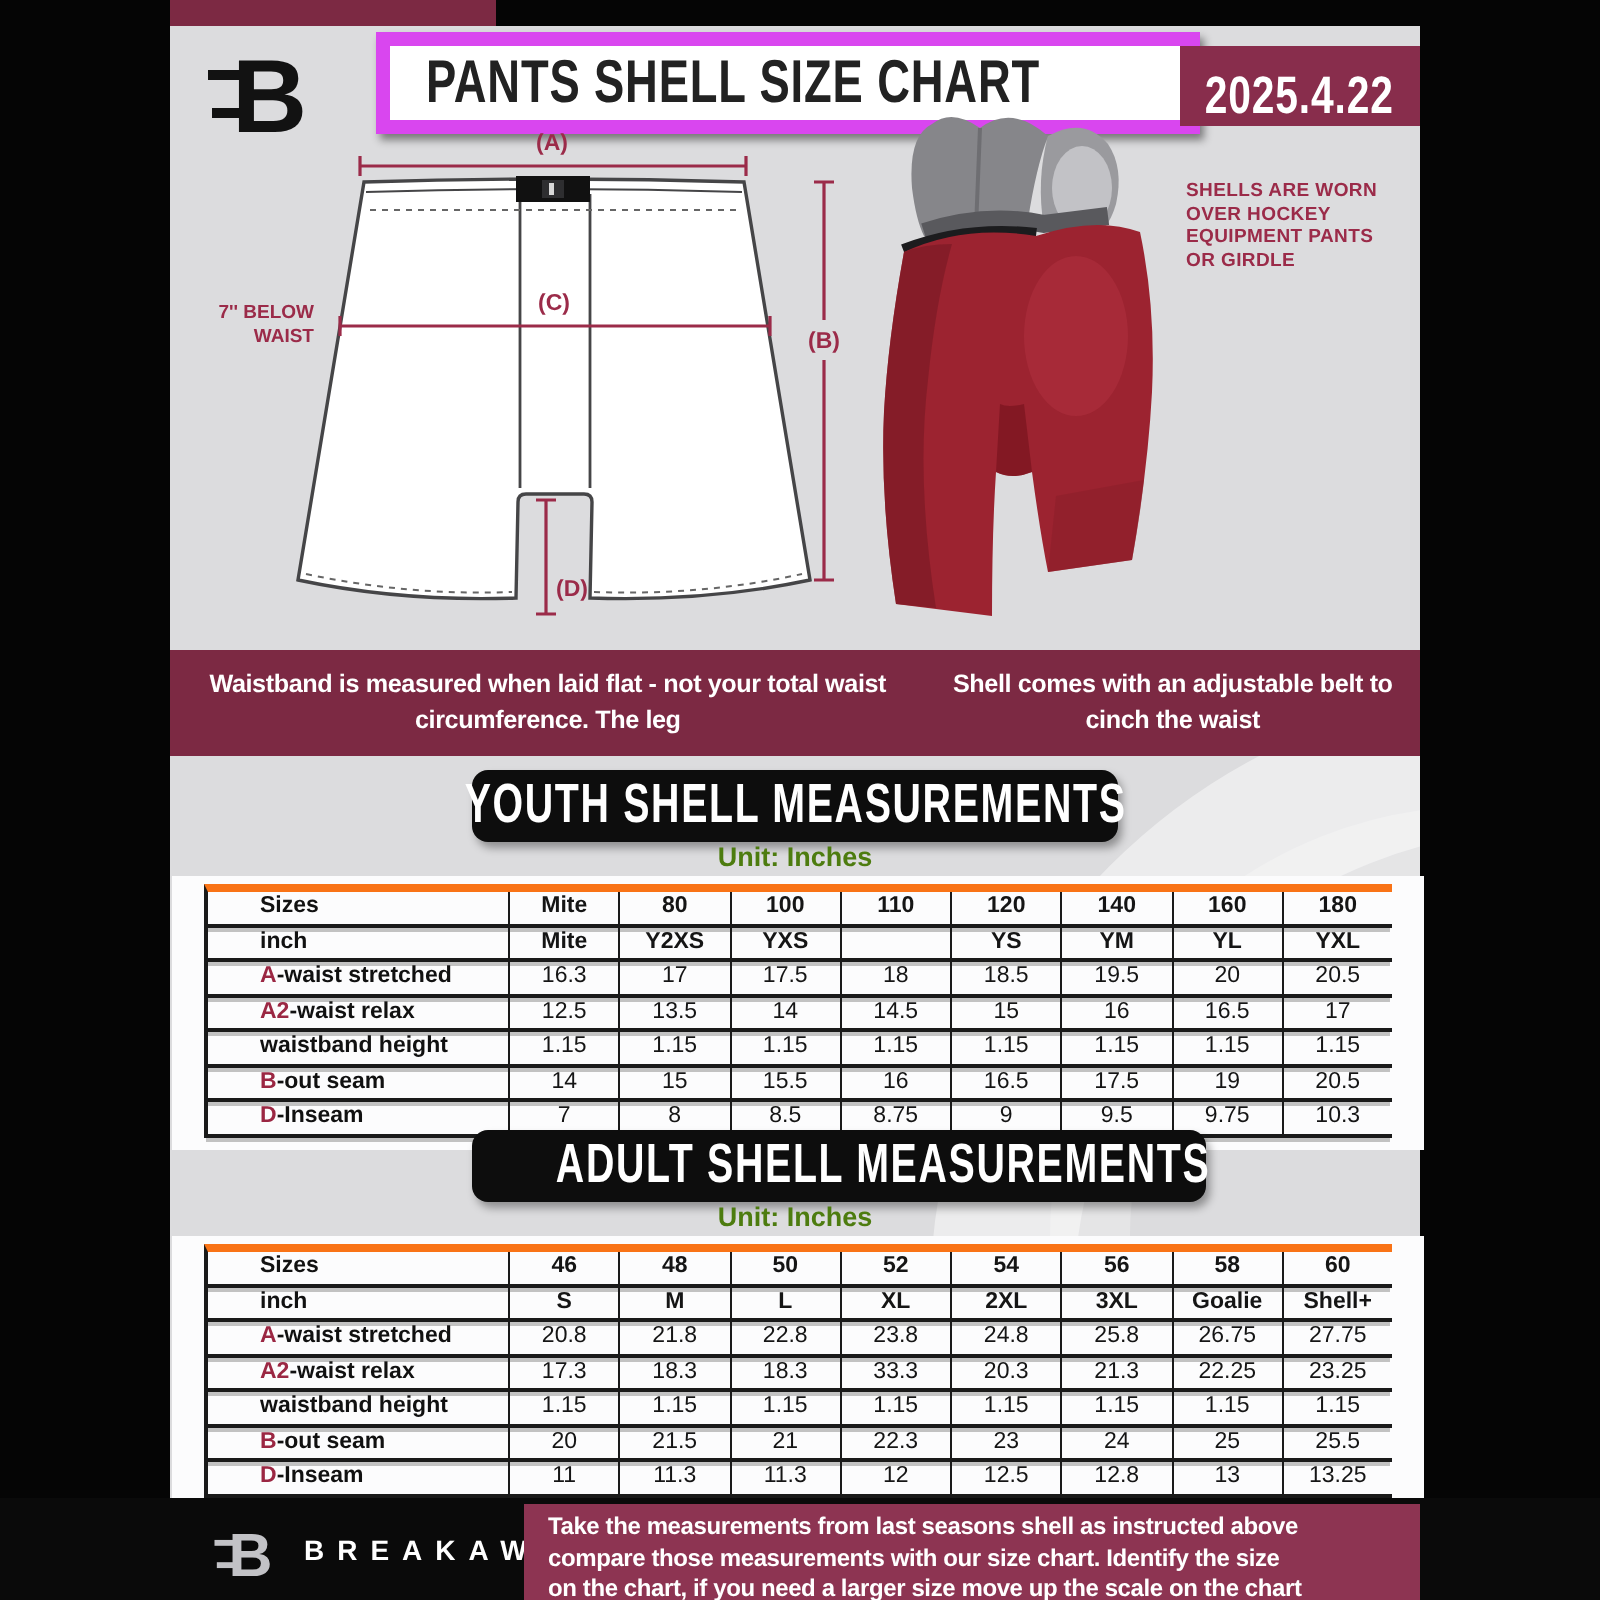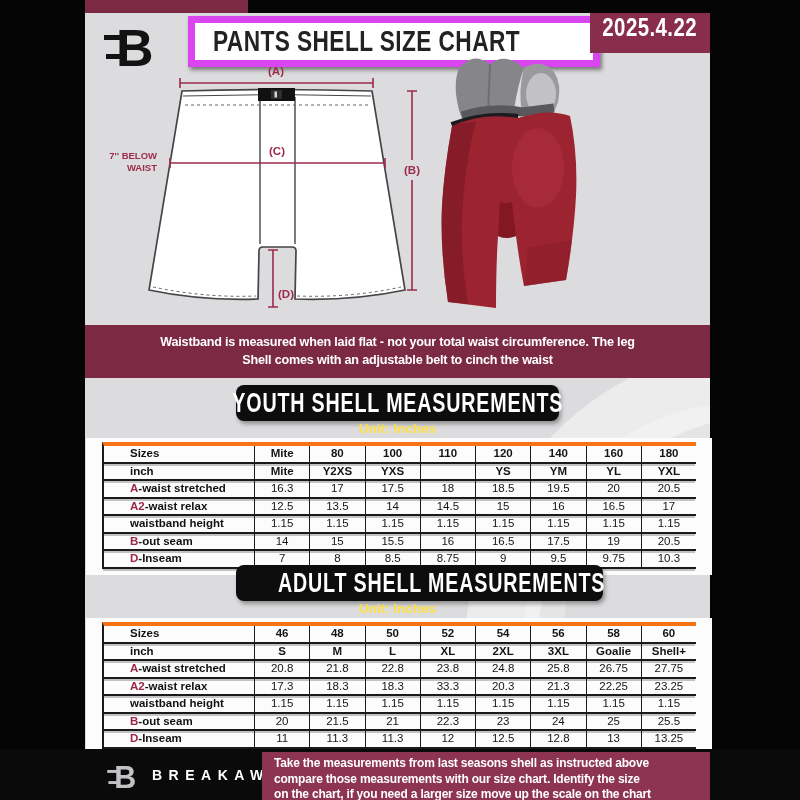--- a/index.html
+++ b/index.html
@@ -15,35 +15,35 @@
              border:40px solid rgba(255,255,255,0.25);}
 
   .topstrip{left:0;top:0;width:800px;height:13px;background:#050505;}
   .top-maroon{left:85px;top:0;width:163px;height:13px;background:#7c2943;}
 
   
   .title-box{left:188px;top:16px;width:398px;height:37px;background:#ffffff;border:7px solid #d946ef;
              box-shadow:2px 3px 4px rgba(0,0,0,0.45);display:flex;align-items:center;}
   .title-text{display:inline-block;transform:scale(0.84,1.12);transform-origin:left center;
               font-size:27px;font-weight:700;color:#222;margin-left:18px;white-space:nowrap;letter-spacing:0.5px;}
-  .date-box{left:590px;top:13px;width:120px;height:40px;background:#882d4c;display:flex;
-            align-items:flex-start;justify-content:center;}
+  .date-box{left:590px;top:23px;width:120px;height:40px;background:#882d4c;display:flex;
+            align-items:flex-end;justify-content:center;}
   .date-text{display:inline-block;transform:scale(0.85,1.1);font-size:24px;font-weight:700;color:#fff;letter-spacing:0.5px;}
 
   
   .banner{left:85px;top:325px;width:625px;height:53px;background:#7c2943;color:#fff;
-          display:flex;flex-direction:column;align-items:center;justify-content:center;
+          display:flex;flex-direction:row;align-items:center;justify-content:center;
           font-size:12.6px;font-weight:700;line-height:17.5px;letter-spacing:-0.2px;text-align:center;}
 
   
   .sec-head{width:323px;height:36px;background:#0d0d0d;border-radius:8px;color:#fff;
             display:flex;align-items:center;justify-content:center;box-shadow:2px 3px 4px rgba(0,0,0,0.35);}
   .sec-head span{display:inline-block;transform:scale(0.82,1.15);font-size:24px;font-weight:700;
                  letter-spacing:1px;white-space:nowrap;}
-  .unit{left:85px;width:625px;height:18px;text-align:center;font-size:13.5px;font-weight:700;color:#fde047;}
+  .unit{left:85px;width:625px;height:18px;text-align:center;font-size:13.5px;font-weight:700;color:#4d7c0f;}
 
   
   .size-table{width:594px;background:#fcfcfd;padding:2px 14px 4px 14px;box-shadow:0 0 0 2px #fcfcfd;}
   .t-row{display:flex;border-bottom:2px solid #1a1a1a;border-left:2px solid #1a1a1a;
          box-shadow:0 3px 0 -1px rgba(60,60,60,0.30);background:transparent;}
   .t-row:first-child{border-top:4px solid #f97316;}
   .t-cell{height:15.5px;line-height:15.5px;overflow:hidden;}
   .t-label{width:150px;padding-left:26px;font-weight:700;font-size:11.5px;color:#111;box-sizing:border-box;}
   .t-val{flex:1;border-left:1.5px solid #1a1a1a;text-align:center;font-size:11.5px;color:#151515;}
   .t-head .t-val{font-weight:700;}
@@ -125,20 +125,26 @@
     <ellipse cx="103" cy="44" rx="15" ry="21" fill="#c2c2c6"></ellipse>
     <path d="M52 14 L50 64" stroke="#6e6e72" stroke-width="2" fill="none"></path>
     <path d="M24 66 Q55 56 84 62 L116 58" stroke="#59595d" stroke-width="9" fill="none"></path>
     <path d="M14 76 Q45 64 80 68" stroke="#1c1c1e" stroke-width="8" fill="none"></path>
     <path d="M14 76 Q6 120 4 156 Q2 200 10 252 L58 258 Q58 216 60 186 Q68 190 78 186 Q82 216 86 236 L128 230 Q136 184 138 146 Q140 104 132 66 Q110 58 80 68 Q44 62 14 76 Z" fill="#9c2330"></path>
     <path d="M14 76 Q6 120 4 156 Q2 200 10 252 L30 254 Q20 190 26 140 Q30 100 38 72 Q24 72 14 76 Z" fill="#7d1b26" opacity="0.75"></path>
     <path d="M60 186 Q68 190 78 186 L74 152 Q66 154 62 152 Z" fill="#76121d" opacity="0.65"></path>
     <ellipse cx="100" cy="118" rx="26" ry="40" fill="#b23240" opacity="0.5"></ellipse>
     <path d="M86 236 L128 230 Q132 208 134 190 L90 198 Z" fill="#8a1f2a" opacity="0.55"></path>
   </svg>
+  <div class="abs photo-caption">
+      <div>SHELLS ARE WORN</div>
+      <div>OVER HOCKEY</div>
+      <div>EQUIPMENT PANTS</div>
+      <div>OR GIRDLE</div>
+    </div>
 
   <div class="abs banner">
       <div>Waistband is measured when laid flat - not your total waist circumference. The leg</div>
       <div>Shell comes with an adjustable belt to cinch the waist</div>
     </div>
 
   <div class="abs sec-head" style="left:236px;top:385px;">
     <span>YOUTH SHELL MEASUREMENTS</span>
   </div>
   <div class="abs unit" style="top:421px;">Unit: Inches</div>

